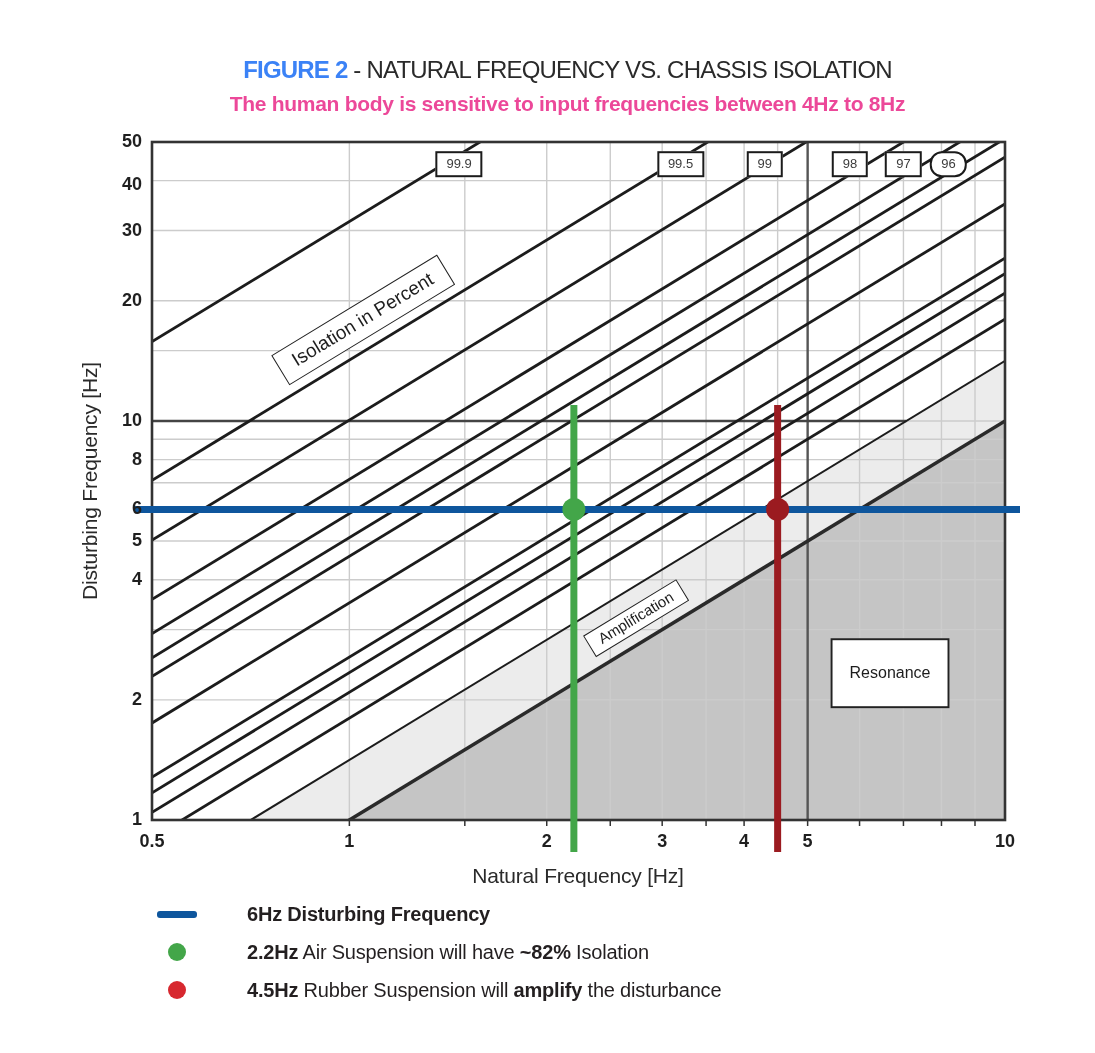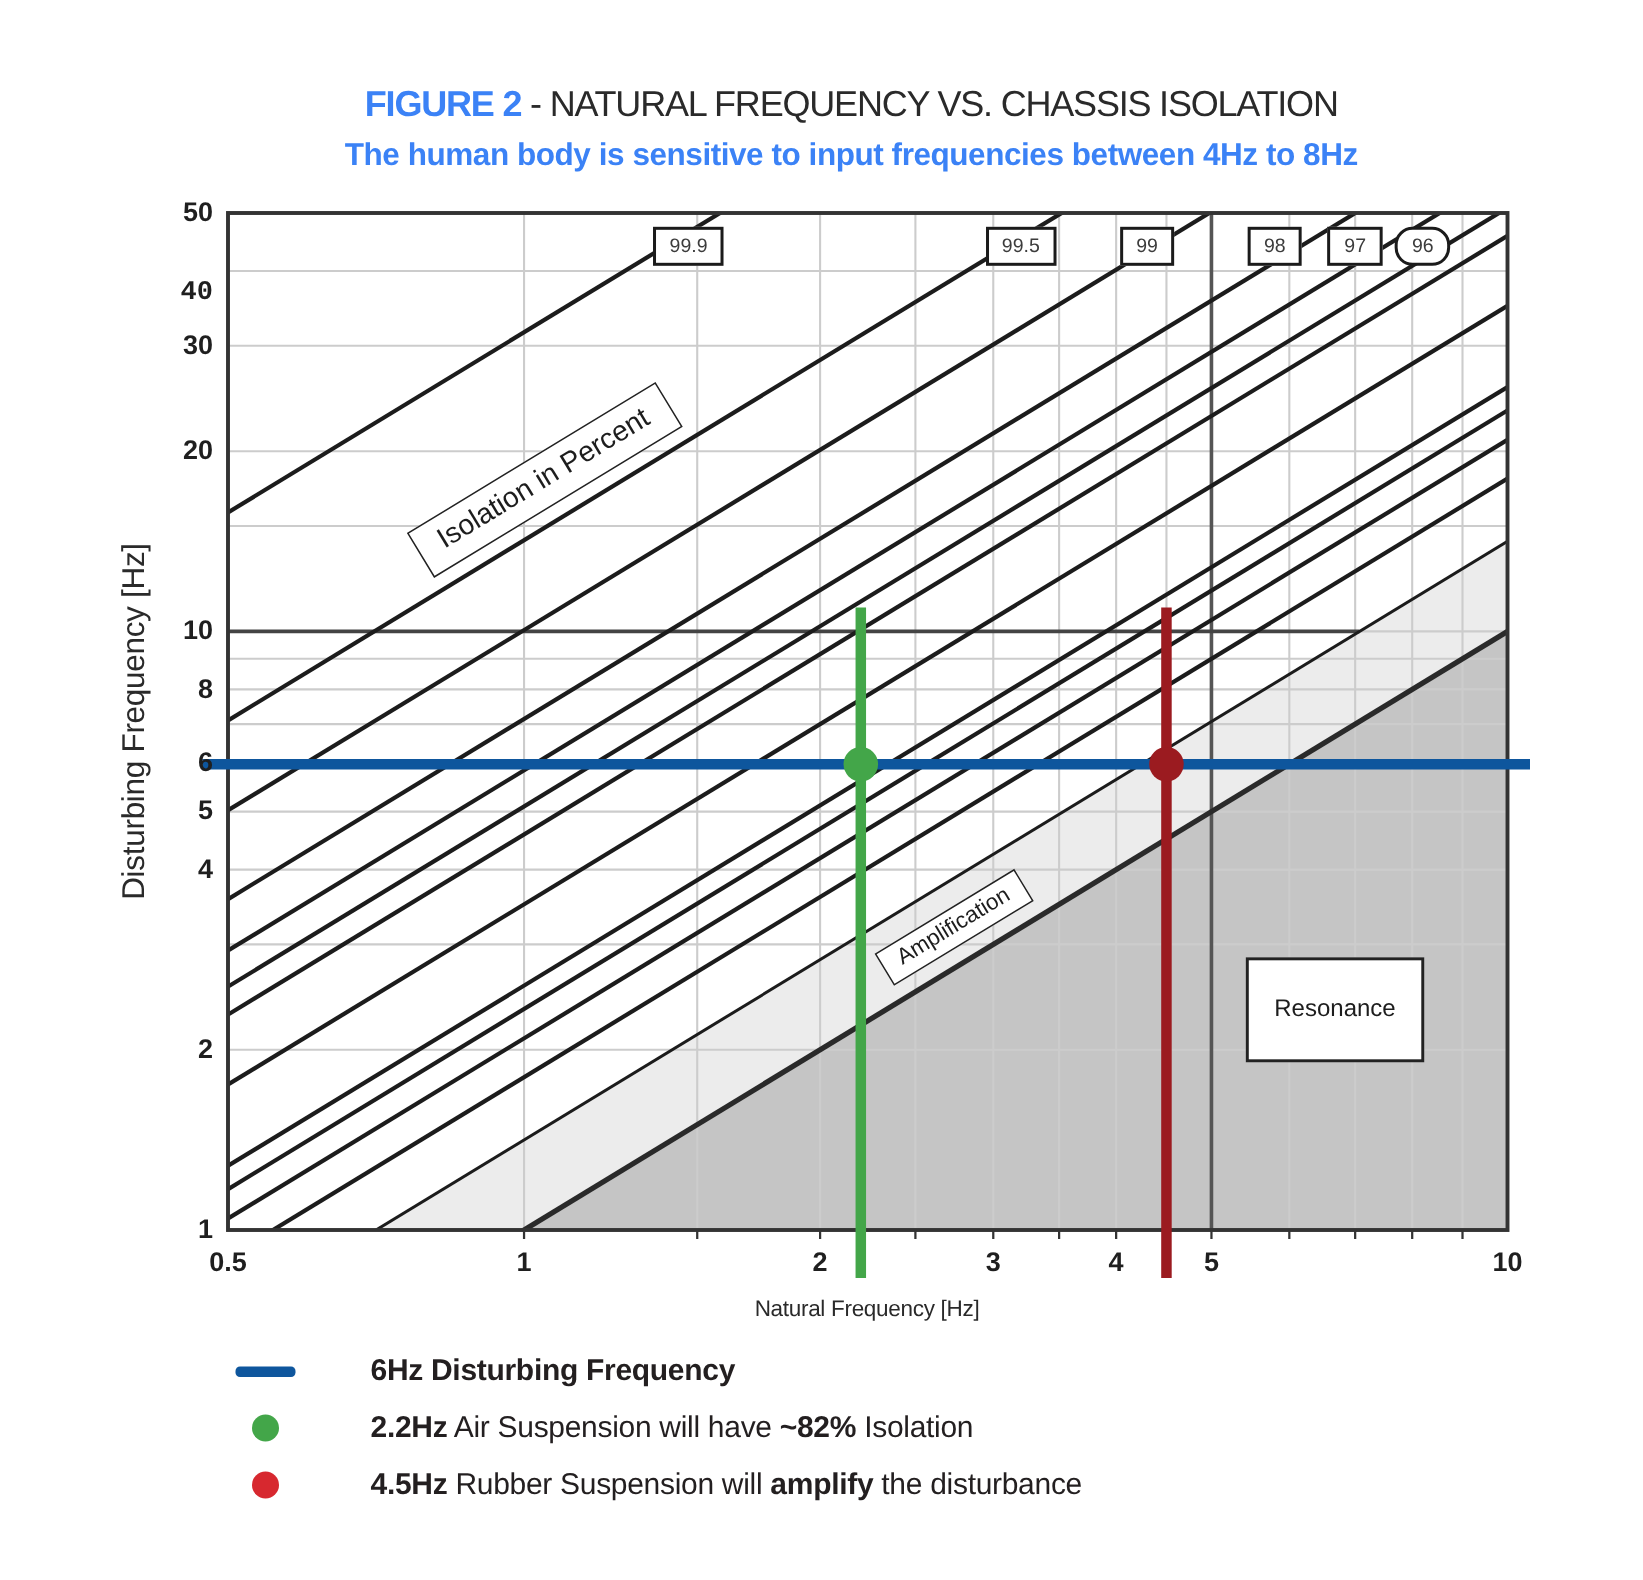--- a/index.html
+++ b/index.html
@@ -7,30 +7,30 @@
     position:relative;width:1095px;height:1053px;background:#ffffff;overflow:hidden;
     font-family:"Liberation Sans",sans-serif;color:#231f20;
   }
   .fig-title{
     position:absolute;left:60px;top:56px;width:1015px;text-align:center;
     font-size:24px;letter-spacing:-0.8px;color:#2a2a2a;white-space:nowrap;
   }
   .fig-title .b{font-weight:bold;color:#3b82f6;}
   .fig-subtitle{
     position:absolute;left:60px;top:92px;width:1015px;text-align:center;
-    font-size:21px;font-weight:bold;letter-spacing:-0.3px;color:#3b82f6;white-space:nowrap;
+    font-size:21px;font-weight:bold;letter-spacing:-0.3px;color:#ec4899;white-space:nowrap;
   }
   svg#chart{position:absolute;left:0;top:0;}
   .axis-title-y{
     position:absolute;top:481px;left:90px;transform:translate(-50%,-50%) rotate(-90deg);
     font-size:21px;color:#2a2a2a;white-space:nowrap;letter-spacing:-0.2px;
   }
   .axis-title-x{
     position:absolute;top:864px;left:578px;transform:translateX(-50%);
-    font-size:15px;color:#2a2a2a;white-space:nowrap;letter-spacing:-0.2px;
+    font-size:21px;color:#2a2a2a;white-space:nowrap;letter-spacing:-0.2px;
   }
   .ytick{position:absolute;width:76px;text-align:right;font-size:18px;font-weight:bold;color:#1f1f1f;}
   .xtick{position:absolute;width:64px;text-align:center;font-size:18px;font-weight:bold;color:#1f1f1f;}
   .pct-box{
     position:absolute;transform:translate(-50%,-50%);
     background:#fff;border:2px solid #1b1b1b;color:#3c3c3c;
     font-size:13px;padding:3px 9px;white-space:nowrap;line-height:1.2;
   }
   .box-label{
     position:absolute;background:#fff;border:1.5px solid #222;color:#1d1d1d;
@@ -138,21 +138,21 @@
       </g>
       <line x1="135" x2="1020" y1="509.4668261278111" y2="509.4668261278111" stroke="#0e569d" stroke-width="7"></line>
       <line x1="573.8696992936002" x2="573.8696992936002" y1="405" y2="852" stroke="#43a649" stroke-width="7"></line>
       <line x1="777.6342000295964" x2="777.6342000295964" y1="405" y2="852" stroke="#9b1b20" stroke-width="7"></line>
       <circle cx="573.8696992936002" cy="509.4668261278111" r="11.5" fill="#43a649"></circle>
       <circle cx="777.6342000295964" cy="509.4668261278111" r="11.5" fill="#9b1b20"></circle>
     </svg>
 
   <div id="tick-layer">
       <div class="ytick" style="left: 66px; top: 131px;">50</div>
-      <div class="ytick" style="left: 66px; top: 185px; font-family: Liberation Mono, monospace;">40</div>
+      <div class="ytick" style="left: 66px; top: 174px;">40</div>
       <div class="ytick" style="left: 66px; top: 219.532px;">30</div>
       <div class="ytick" style="left: 66px; top: 289.804px;">20</div>
       <div class="ytick" style="left: 66px; top: 409.935px;">10</div>
       <div class="ytick" style="left: 66px; top: 448.608px;">8</div>
       <div class="ytick" style="left: 66px; top: 498.467px;">6</div>
       <div class="ytick" style="left: 66px; top: 530.065px;">5</div>
       <div class="ytick" style="left: 66px; top: 568.739px;">4</div>
       <div class="ytick" style="left: 66px; top: 688.869px;">2</div>
       <div class="ytick" style="left: 66px; top: 809px;">1</div>
       <div class="xtick" style="left: 120px; top: 831px;">0.5</div>

